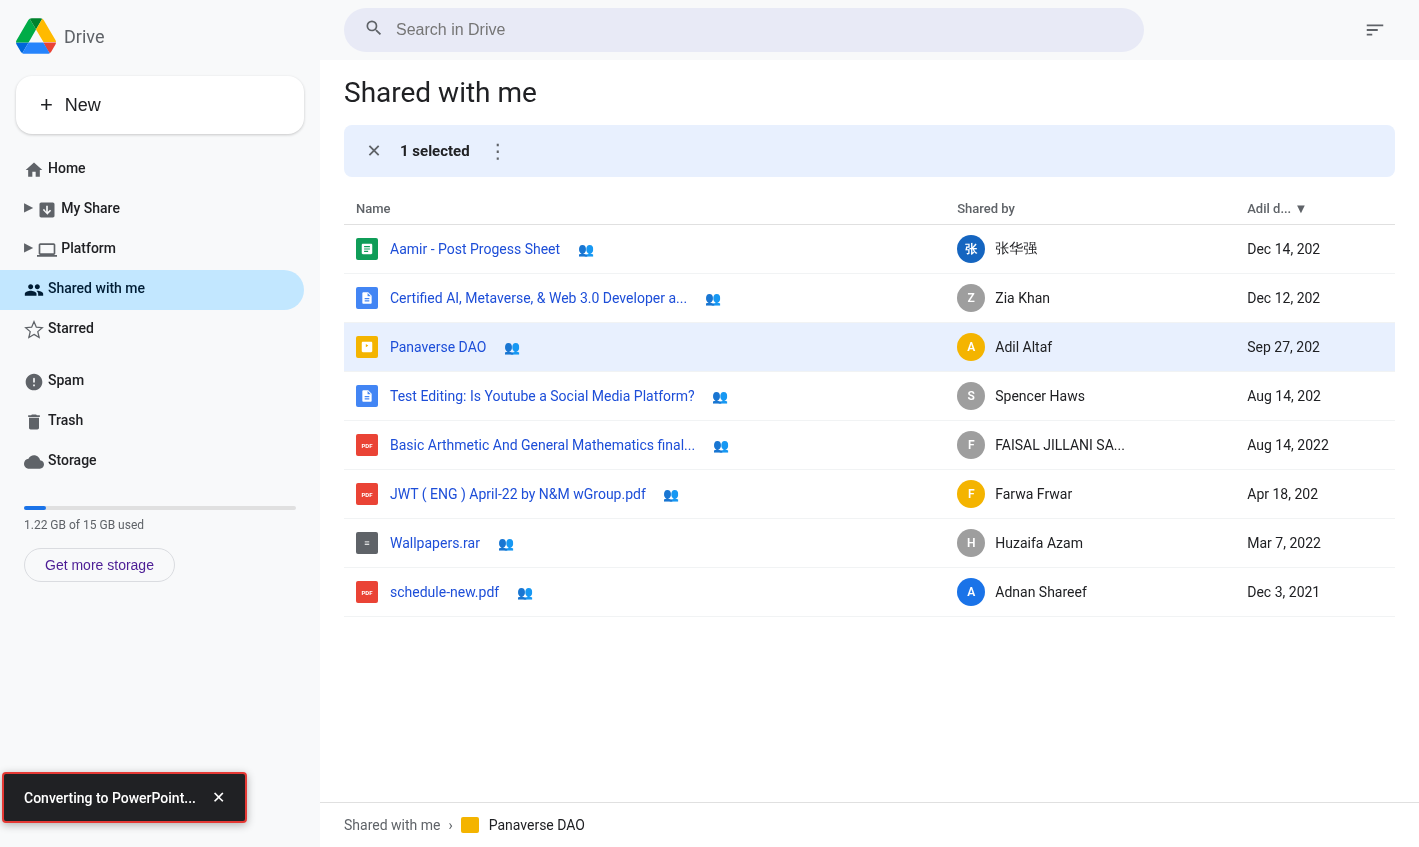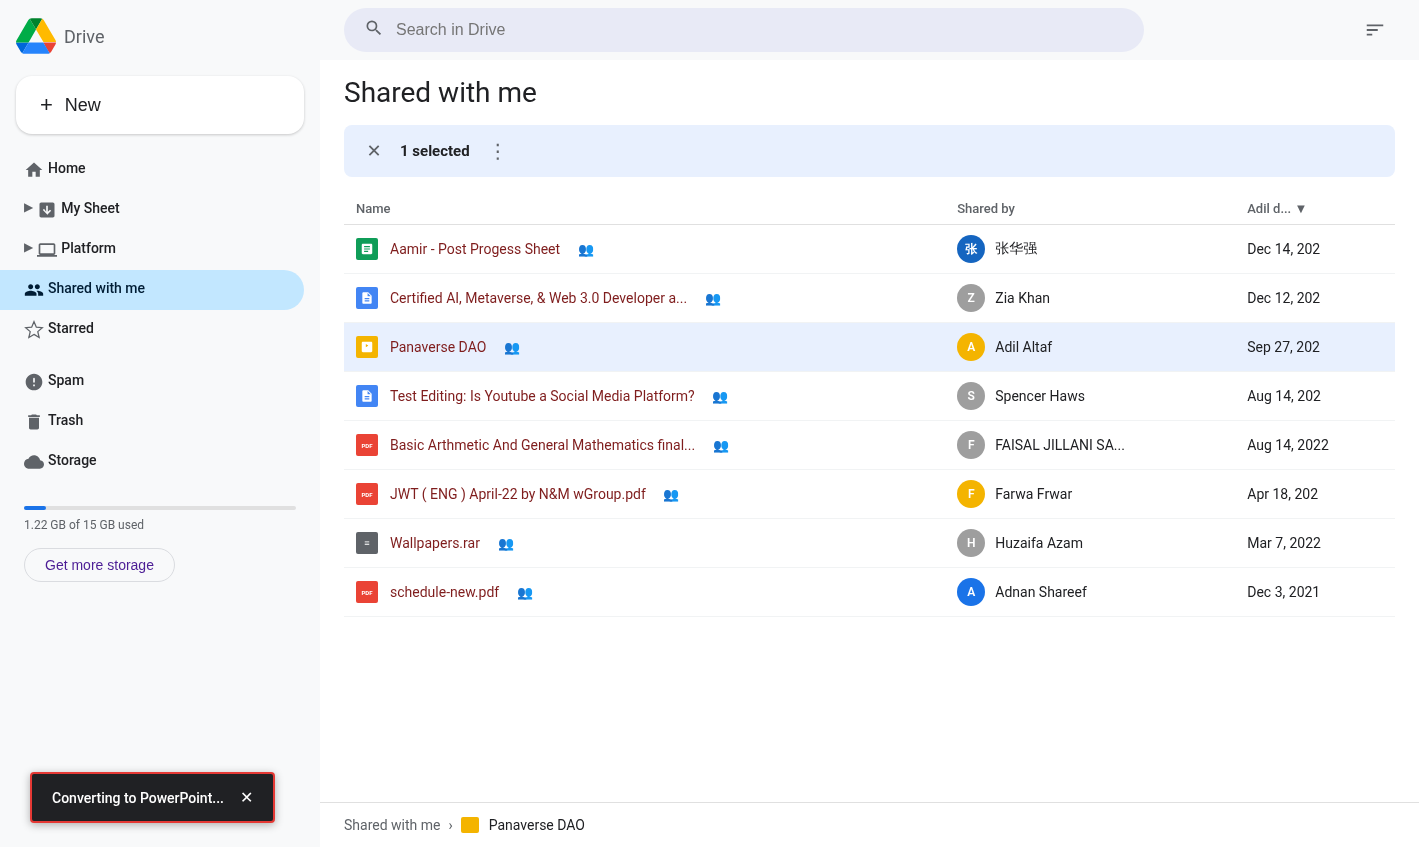--- a/index.html
+++ b/index.html
@@ -295,21 +295,21 @@
     }
 
     .shared-icon {
       font-size: 14px;
       color: #5f6368;
       margin-left: 6px;
     }
 
     .file-name-text {
       font-size: 14px;
-      color: #7f1d1d;
+      color: #1d4ed8;
     }
 
     .owner-cell {
       display: flex;
       align-items: center;
       gap: 10px;
     }
 
     .avatar {
       width: 28px;
@@ -333,21 +333,21 @@
     .date-cell {
       font-size: 14px;
       color: #5f6368;
       white-space: nowrap;
     }
 
     
     .toast {
       position: fixed;
       bottom: 24px;
-      left: 30px;
+      left: 2px;
       background: #202124;
       color: white;
       padding: 14px 20px;
       border-radius: 4px;
       display: flex;
       align-items: center;
       gap: 16px;
       font-size: 14px;
       font-weight: 500;
       z-index: 1000;
@@ -421,21 +421,21 @@
     <span>Home</span>
   </div>
 
   <div class="nav-item">
     <span class="nav-arrow">▶</span>
     <span class="nav-icon">
       <svg width="20" height="20" viewBox="0 0 24 24" fill="none" xmlns="http://www.w3.org/2000/svg">
         <path d="M19 3H5c-1.1 0-2 .9-2 2v14c0 1.1.9 2 2 2h14c1.1 0 2-.9 2-2V5c0-1.1-.9-2-2-2zm-7 14l-5-5 1.41-1.41L11 14.17V7h2v7.17l2.59-2.58L17 13l-5 5z" fill="#5f6368"></path>
       </svg>
     </span>
-    <span>My Sheet</span>
+    <span>My Share</span>
   </div>
 
   <div class="nav-item">
     <span class="nav-arrow">▶</span>
     <span class="nav-icon">
       <svg width="20" height="20" viewBox="0 0 24 24" fill="none" xmlns="http://www.w3.org/2000/svg">
         <path d="M20 18c1.1 0 1.99-.9 1.99-2L22 6c0-1.1-.9-2-2-2H4c-1.1 0-2 .9-2 2v10c0 1.1.9 2 2 2H0v2h24v-2h-4zM4 6h16v10H4V6z" fill="#5f6368"></path>
       </svg>
     </span>
     <span>Platform</span>

